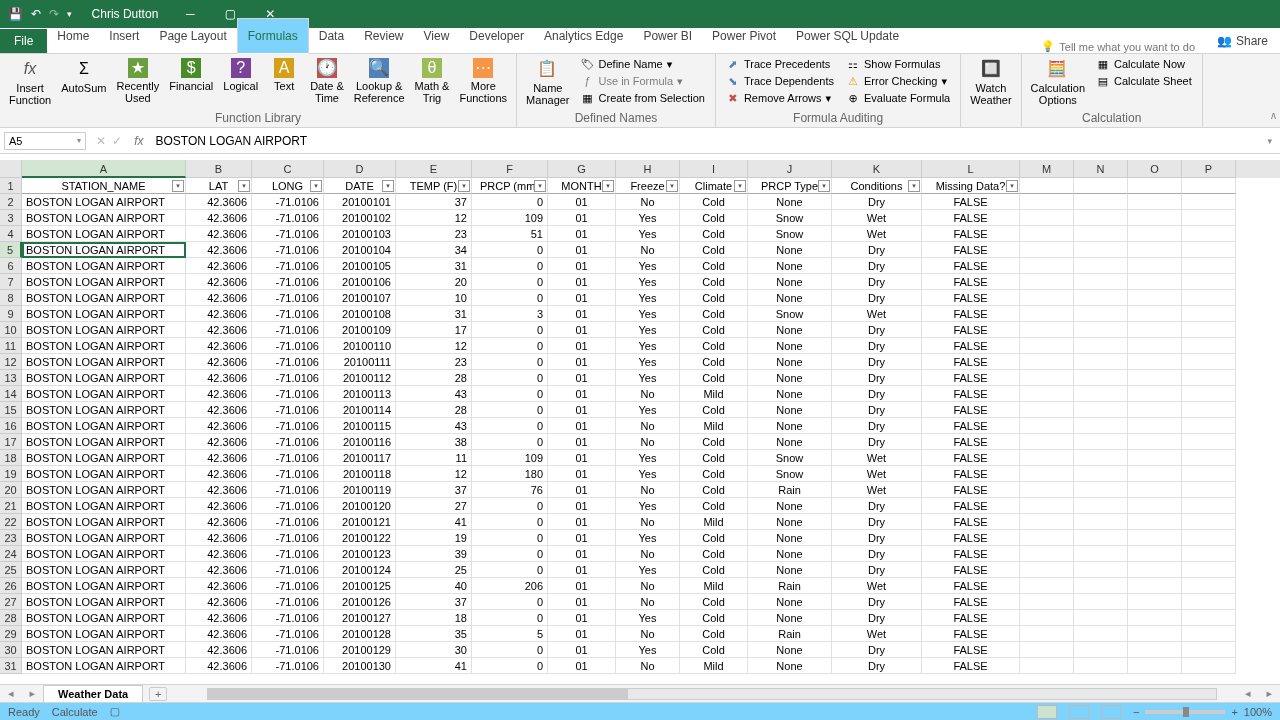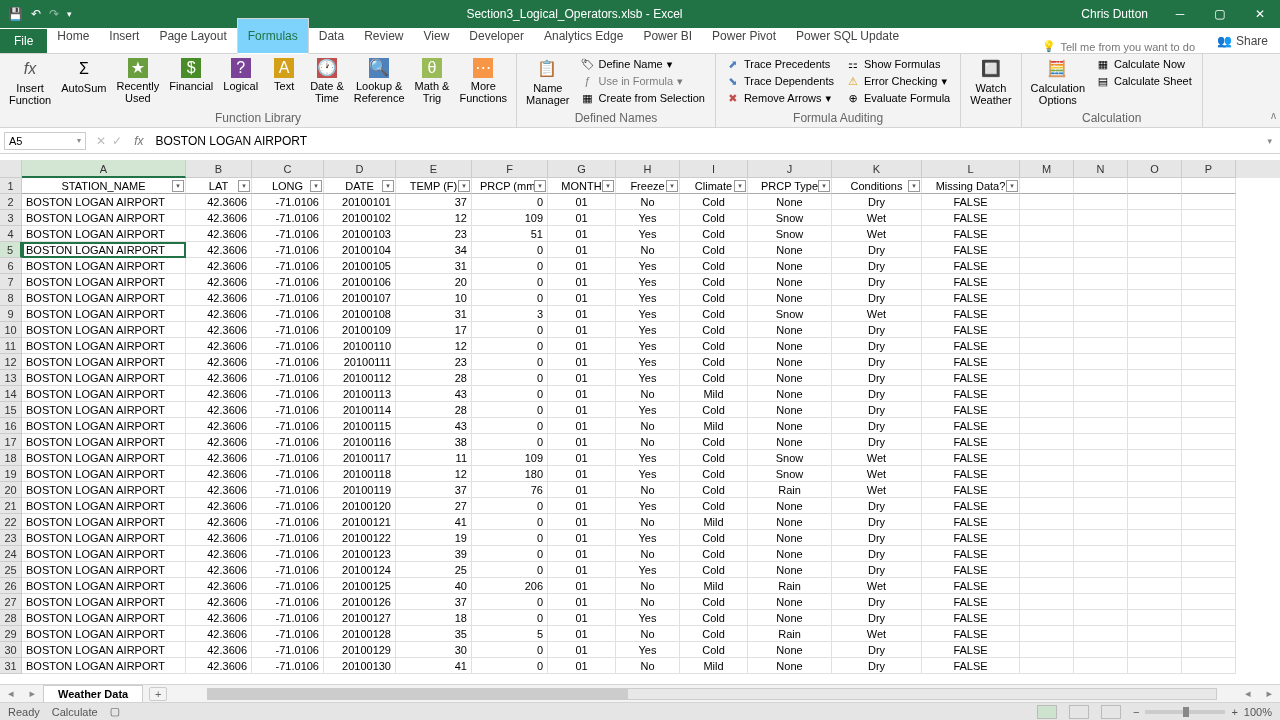--- a/index.html
+++ b/index.html
@@ -67,38 +67,37 @@
 
 
 .sheettabs { position: absolute; bottom: 18px; left: 0; right: 0; height: 18px; background: #f3f3f3; border-top: 1px solid #d4d4d4; display: flex; align-items: center; font-size: 11px; }
 .sheettabs .nav { padding: 0 8px; color: #888; cursor: pointer; }
 .sheettabs .stab { padding: 2px 14px; background: #fff; border: 1px solid #ccc; border-bottom: none; font-weight: bold; cursor: pointer; }
 .sheettabs .addsheet { width: 18px; height: 14px; margin-left: 6px; border: 1px solid #ccc; border-radius: 2px; text-align: center; line-height: 12px; cursor: pointer; color: #666; }
 .sheettabs .hscroll { flex: 1; margin: 0 20px 0 40px; height: 12px; background: #e8e8e8; border: 1px solid #ccc; position: relative; }
 .sheettabs .hscroll .thumb { position: absolute; left: 0; width: 420px; top: 0; bottom: 0; background: #ccc; }
 
 
-.statusbar { position: absolute; bottom: 0; left: 0; right: 0; height: 18px; background: #e5e5e5; border-top: 1px solid #d4d4d4; display: flex; align-items: center; font-size: 11px; color: #555; padding: 0 8px; gap: 12px; }
+.statusbar { position: absolute; bottom: 0; left: 0; right: 0; height: 18px; background: #7dd3fc; border-top: 1px solid #d4d4d4; display: flex; align-items: center; font-size: 11px; color: #555; padding: 0 8px; gap: 12px; }
 .statusbar .spacer { flex: 1; }
 .statusbar .viewbtn { width: 20px; height: 14px; border: 1px solid #bbb; cursor: pointer; }
 .statusbar .zoom { display: flex; align-items: center; gap: 6px; }
 .statusbar .zslider { width: 80px; height: 4px; background: #ccc; position: relative; }
 .statusbar .zslider .zthumb { position: absolute; left: 38px; top: -3px; width: 6px; height: 10px; background: #888; }
 </style>
 </head>
 <body>
 
 <div class="titlebar">
   <div class="qat">
     <span>💾</span>
     <span>↶</span>
     <span style="opacity:.5">↷</span>
     <span style="font-size:9px">▾</span>
   </div>
-  <div class="title">Section3_Logical_Operators.xlsb - Excel</div>
   <div class="user">Chris Dutton</div>
   <div class="wincontrols">
     <div>─</div>
     <div>▢</div>
     <div>✕</div>
   </div>
 </div>
 
 <div class="ribbontabs">
   <div class="file">File</div>
@@ -110,21 +109,21 @@
   <div class="tab">Review</div>
   <div class="tab">View</div>
   <div class="tab">Developer</div>
   <div class="tab">Analytics Edge</div>
   <div class="tab">Power BI</div>
   <div class="tab">Power Pivot</div>
   <div class="tab">Power SQL Update</div>
   <div class="spacer"></div>
   <div class="tellme">
       <span>💡</span>
-      <span>Tell me from you want to do</span>
+      <span>Tell me what you want to do</span>
     </div>
   <div class="share">
       <span>👥</span>
       <span>Share</span>
     </div>
 </div>
 
 <div class="ribbon">
   <div class="rgroup">
     <div class="items">

